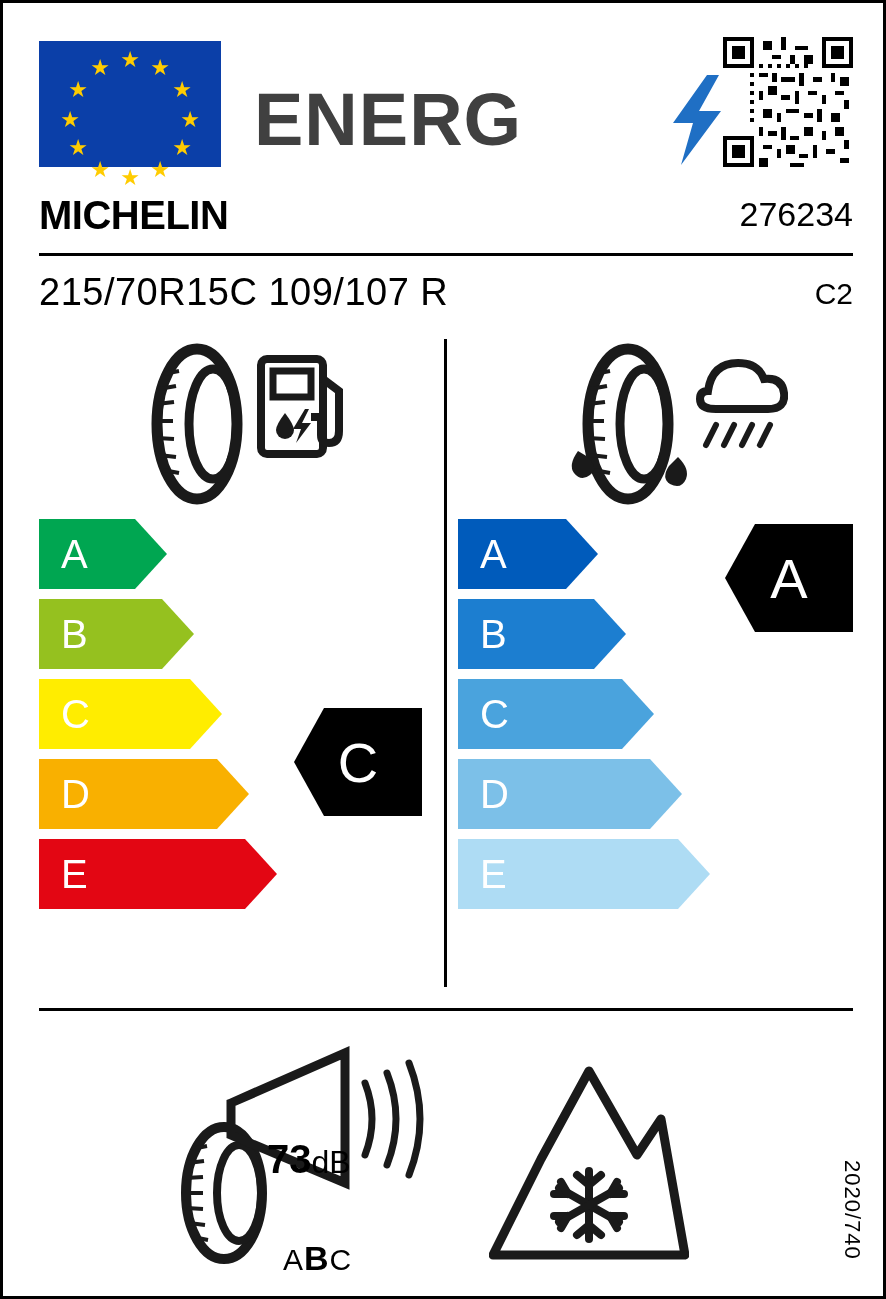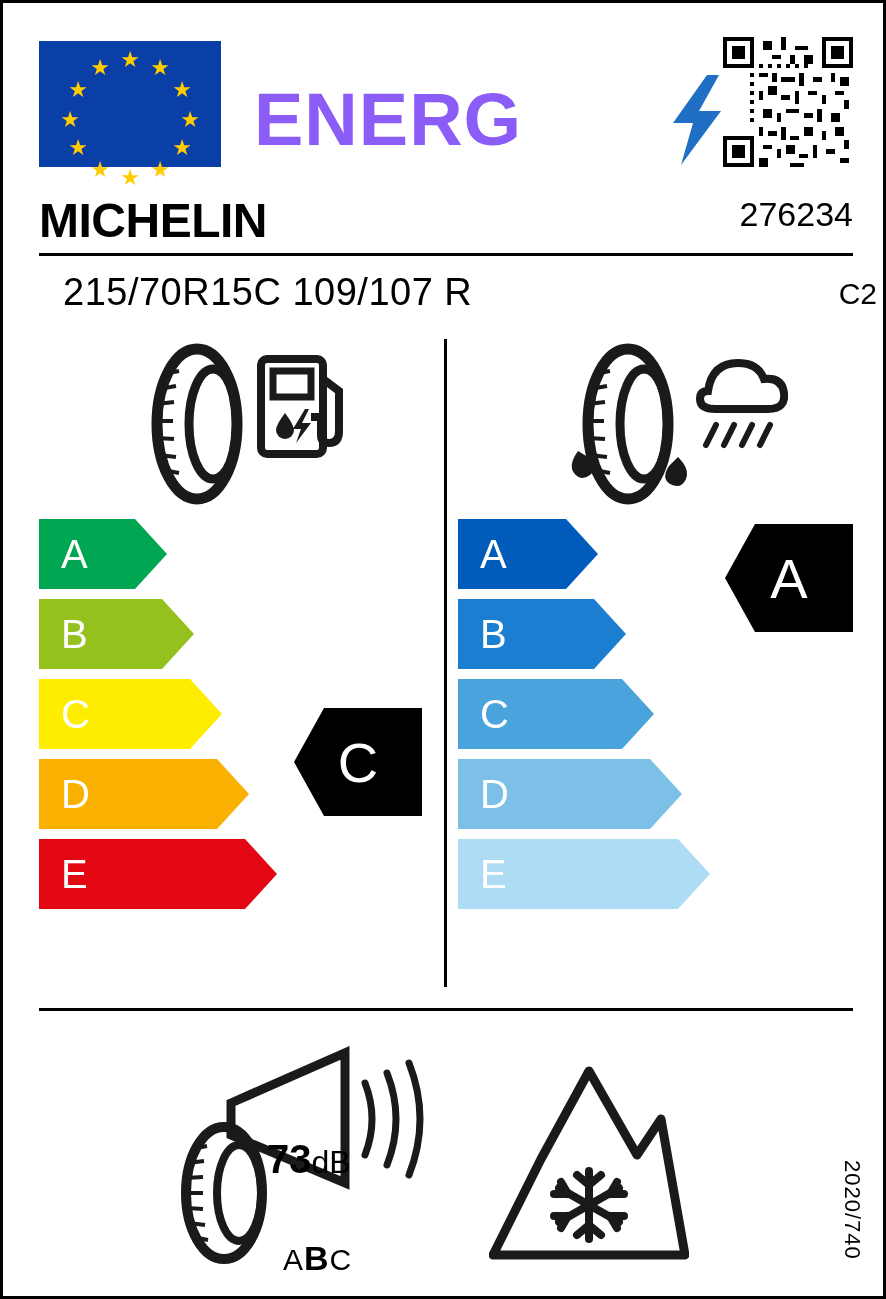--- a/index.html
+++ b/index.html
@@ -46,21 +46,21 @@
     height: 22px;
     text-align: center;
   }
   .energy-word {
     position: absolute;
     left: 215px;
     top: 40px;
     font-size: 74px;
     font-weight: bold;
     letter-spacing: 1px;
-    color: #8b5cf6;
+    color: #404040;
     font-family: "Liberation Sans", sans-serif;
   }
   .bolt {
     position: absolute;
     left: 630px;
     top: 38px;
     width: 54px;
     height: 90px;
   }
   .qr {
@@ -76,21 +76,21 @@
     position: absolute;
     left: 36px;
     top: 190px;
     width: 814px;
     height: 56px;
   }
   .brand {
     position: absolute;
     left: 0;
     top: 0;
-    font-size: 48px;
+    font-size: 40px;
     font-weight: bold;
     letter-spacing: -0.5px;
   }
   .model-code {
     position: absolute;
     right: 0;
     top: 2px;
     font-size: 34px;
   }
   .rule {
@@ -103,21 +103,20 @@
   .rule-1 { top: 250px; }
   .rule-2 { top: 1005px; }
 
   
   .size-row {
     position: absolute;
     left: 36px;
     top: 268px;
     width: 814px;
     height: 52px;
-    margin-left: 24px;
   }
   .tyre-size {
     position: absolute;
     left: 0;
     top: 0;
     font-size: 38px;
     letter-spacing: 0.5px;
   }
   .tyre-class {
     position: absolute;

